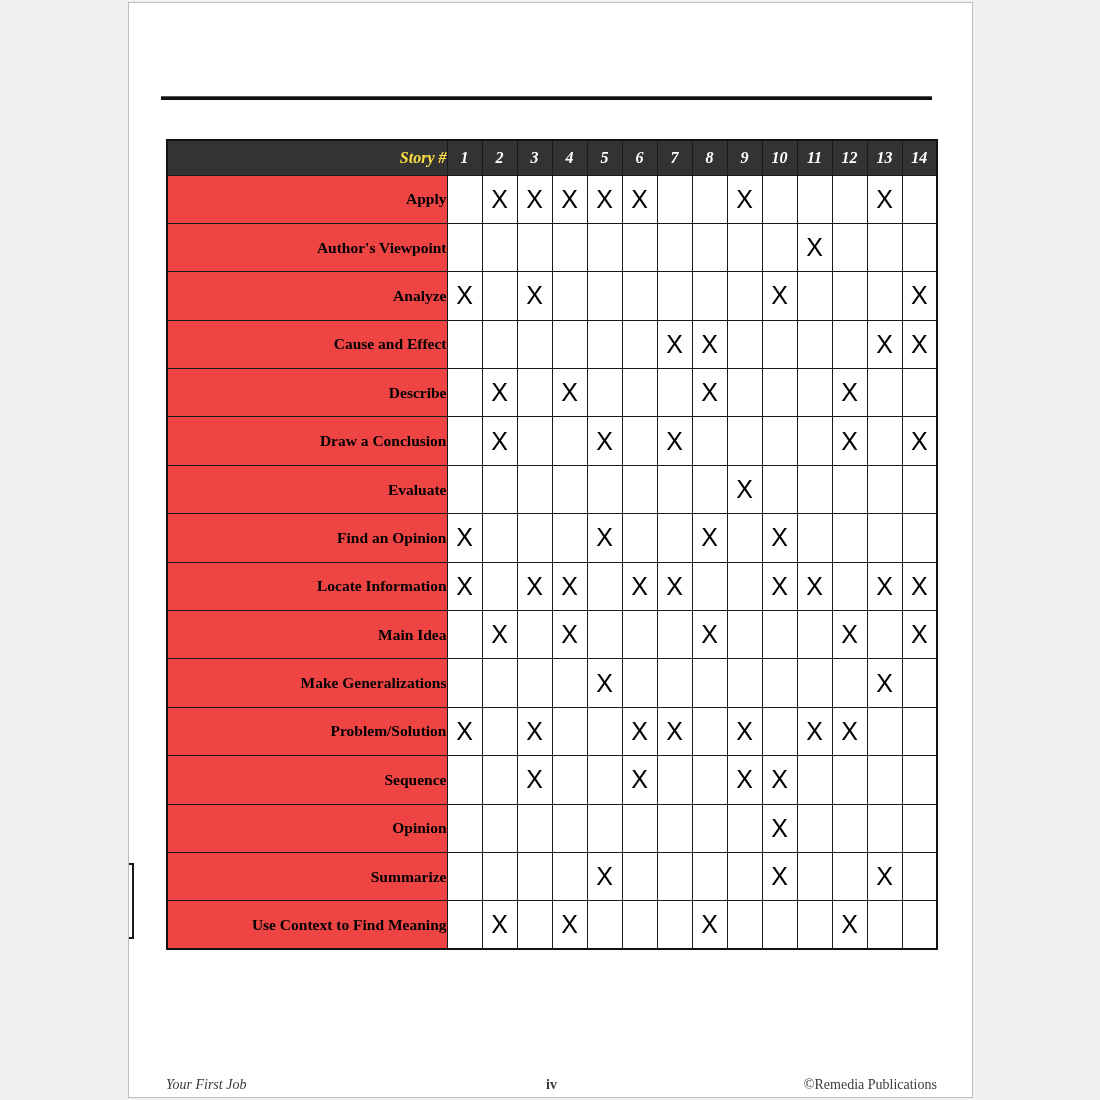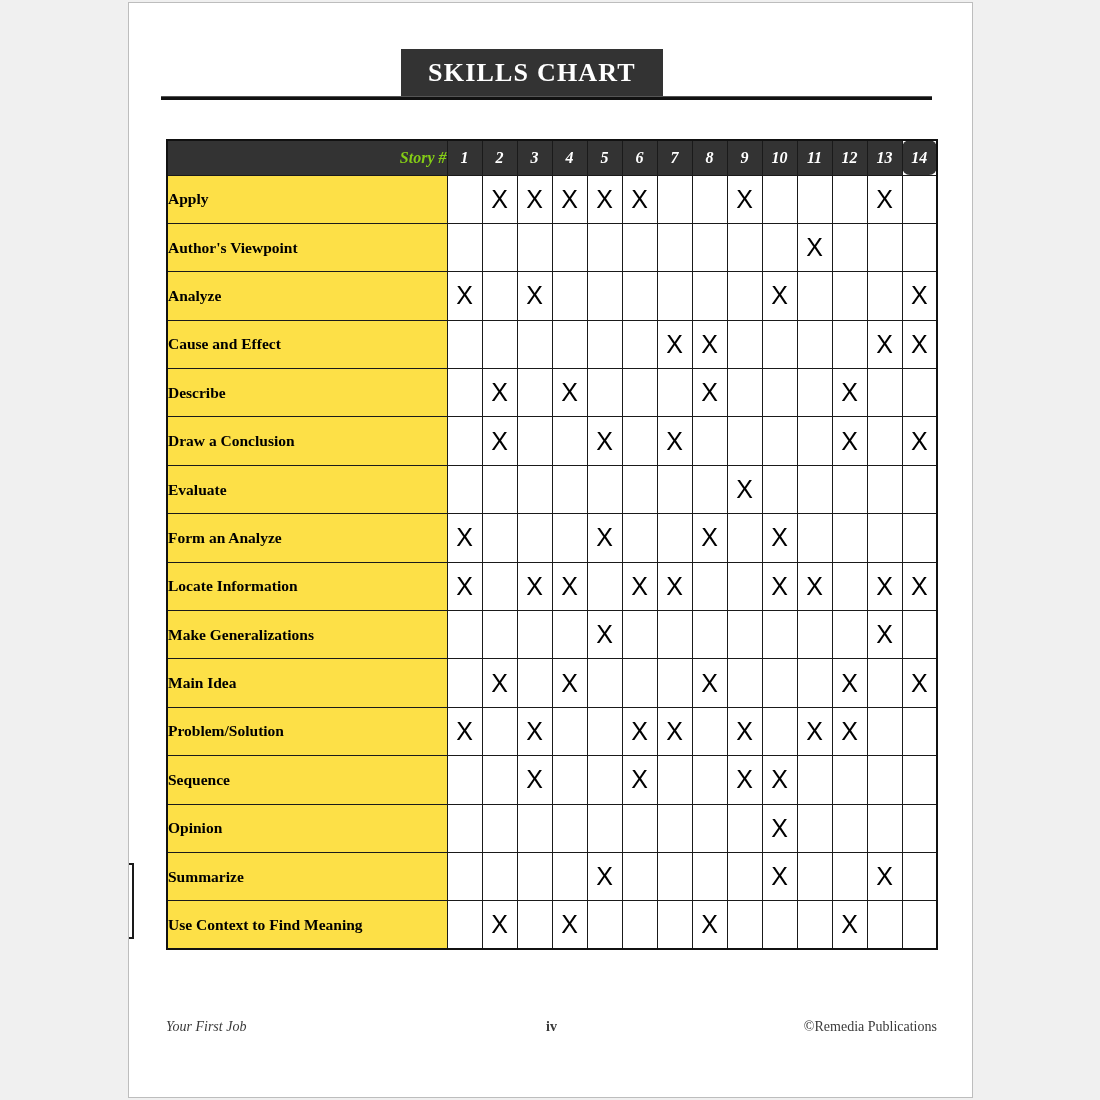--- a/index.html
+++ b/index.html
@@ -86,94 +86,93 @@
   table#skills-table td, table#skills-table th {
     border: 1px solid #1a1a1a;
     padding: 0;
     margin: 0;
   }
 
   
   thead tr { height: 35px; }
   th.label-head {
     background: #333333;
-    color: #84cc16;
+    color: #fde047;
     text-align: right;
     padding-right: 11px;
     font-style: italic;
     font-weight: bold;
     font-size: 16px;
     border-right: 2px solid #111111;
     border-left: 2px solid #111;
     border-top: 2px solid #111;
   }
   th.num-head {
     background: #333333;
     color: #ffffff;
     text-align: center;
     font-style: italic;
     font-weight: bold;
     font-size: 16px;
     border-top: 2px solid #111;
     border-left: 1px solid #ffffff;
     border-right: 1px solid #ffffff;
   }
-  th.num-head.last { border-right: 2px solid #111; border-radius: 8px; }
+  th.num-head.last { border-right: 2px solid #111; }
 
   
   tbody tr { height: 48.4px; }
   td.skill-label {
-    text-align: left;
+    text-align: right;
     padding-left: 13px;
     font-weight: bold;
     font-size: 15.5px;
     color: #000000;
     border-right: 2px solid #111111;
     border-left: 2px solid #111;
     border-top: 1px solid #1a1a1a;
     border-bottom: 1px solid #1a1a1a;
-    background: #fde047;
+    background: #ef4444;
   }
   td.mark-cell {
     text-align: center;
     vertical-align: middle;
     font-size: 25px;
     font-family: "Liberation Sans", "DejaVu Sans", sans-serif;
     color: #000000;
     background: #ffffff;
     border: 1px solid #4a4a4a;
     line-height: 1;
   }
   td.mark-cell.last { border-right: 2px solid #111; }
   tbody tr:last-child td { border-bottom: 2px solid #111111; }
 
   
   #page-footer {
     position: absolute;
     left: 37px;
-    top: 1016px;
+    top: 1074px;
     width: 771px;
     display: flex;
     align-items: center;
     font-size: 14px;
     color: #3a3a3a;
   }
   #footer-left  { flex: 0 0 33%; text-align: left;  font-style: italic; }
   #footer-center{ flex: 0 0 34%; text-align: center; font-weight: bold; }
   #footer-right { flex: 0 0 33%; text-align: right; }
 </style>
 </head>
 <body>
 
 <div id="page-sheet">
 
   <div id="binding-mark"></div>
 
   <div id="title-area">
-    <div id="title-banner">SKILLS CHART</div>
     <div id="title-rule"></div>
   </div>
 
   <div id="skills-table-wrap">
     <table id="skills-table">
       <colgroup>
         <col style="width:280px">
         <col span="14" style="width:35px">
       </colgroup>
       <thead>
@@ -309,21 +308,21 @@
             <td class="mark-cell"></td>
             <td class="mark-cell"></td>
             <td class="mark-cell">X</td>
             <td class="mark-cell"></td>
             <td class="mark-cell"></td>
             <td class="mark-cell"></td>
             <td class="mark-cell"></td>
             <td class="mark-cell last"></td>
           </tr>
           <tr>
-            <td class="skill-label">Form an Analyze</td>
+            <td class="skill-label">Find an Opinion</td>
             <td class="mark-cell">X</td>
             <td class="mark-cell"></td>
             <td class="mark-cell"></td>
             <td class="mark-cell"></td>
             <td class="mark-cell">X</td>
             <td class="mark-cell"></td>
             <td class="mark-cell"></td>
             <td class="mark-cell">X</td>
             <td class="mark-cell"></td>
             <td class="mark-cell">X</td>
@@ -343,52 +342,52 @@
             <td class="mark-cell">X</td>
             <td class="mark-cell"></td>
             <td class="mark-cell"></td>
             <td class="mark-cell">X</td>
             <td class="mark-cell">X</td>
             <td class="mark-cell"></td>
             <td class="mark-cell">X</td>
             <td class="mark-cell last">X</td>
           </tr>
           <tr>
+            <td class="skill-label">Main Idea</td>
+            <td class="mark-cell"></td>
+            <td class="mark-cell">X</td>
+            <td class="mark-cell"></td>
+            <td class="mark-cell">X</td>
+            <td class="mark-cell"></td>
+            <td class="mark-cell"></td>
+            <td class="mark-cell"></td>
+            <td class="mark-cell">X</td>
+            <td class="mark-cell"></td>
+            <td class="mark-cell"></td>
+            <td class="mark-cell"></td>
+            <td class="mark-cell">X</td>
+            <td class="mark-cell"></td>
+            <td class="mark-cell last">X</td>
+          </tr>
+          <tr>
             <td class="skill-label">Make Generalizations</td>
             <td class="mark-cell"></td>
             <td class="mark-cell"></td>
             <td class="mark-cell"></td>
             <td class="mark-cell"></td>
             <td class="mark-cell">X</td>
             <td class="mark-cell"></td>
             <td class="mark-cell"></td>
             <td class="mark-cell"></td>
             <td class="mark-cell"></td>
             <td class="mark-cell"></td>
             <td class="mark-cell"></td>
             <td class="mark-cell"></td>
             <td class="mark-cell">X</td>
             <td class="mark-cell last"></td>
-          </tr>
-          <tr>
-            <td class="skill-label">Main Idea</td>
-            <td class="mark-cell"></td>
-            <td class="mark-cell">X</td>
-            <td class="mark-cell"></td>
-            <td class="mark-cell">X</td>
-            <td class="mark-cell"></td>
-            <td class="mark-cell"></td>
-            <td class="mark-cell"></td>
-            <td class="mark-cell">X</td>
-            <td class="mark-cell"></td>
-            <td class="mark-cell"></td>
-            <td class="mark-cell"></td>
-            <td class="mark-cell">X</td>
-            <td class="mark-cell"></td>
-            <td class="mark-cell last">X</td>
           </tr>
           <tr>
             <td class="skill-label">Problem/Solution</td>
             <td class="mark-cell">X</td>
             <td class="mark-cell"></td>
             <td class="mark-cell">X</td>
             <td class="mark-cell"></td>
             <td class="mark-cell"></td>
             <td class="mark-cell">X</td>
             <td class="mark-cell">X</td>

